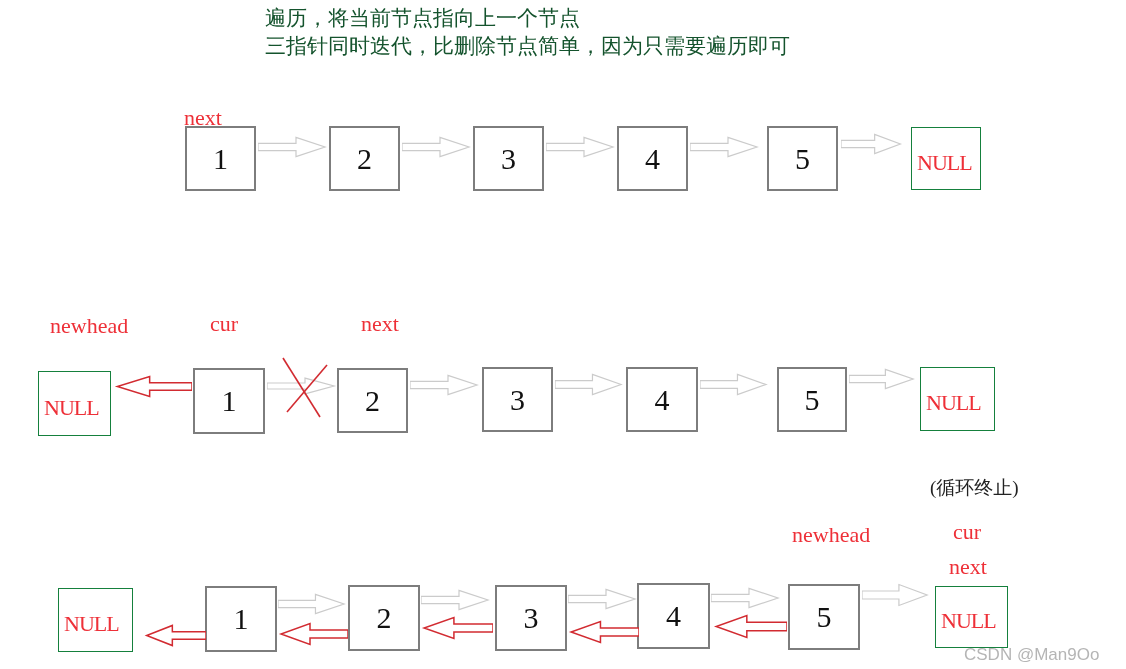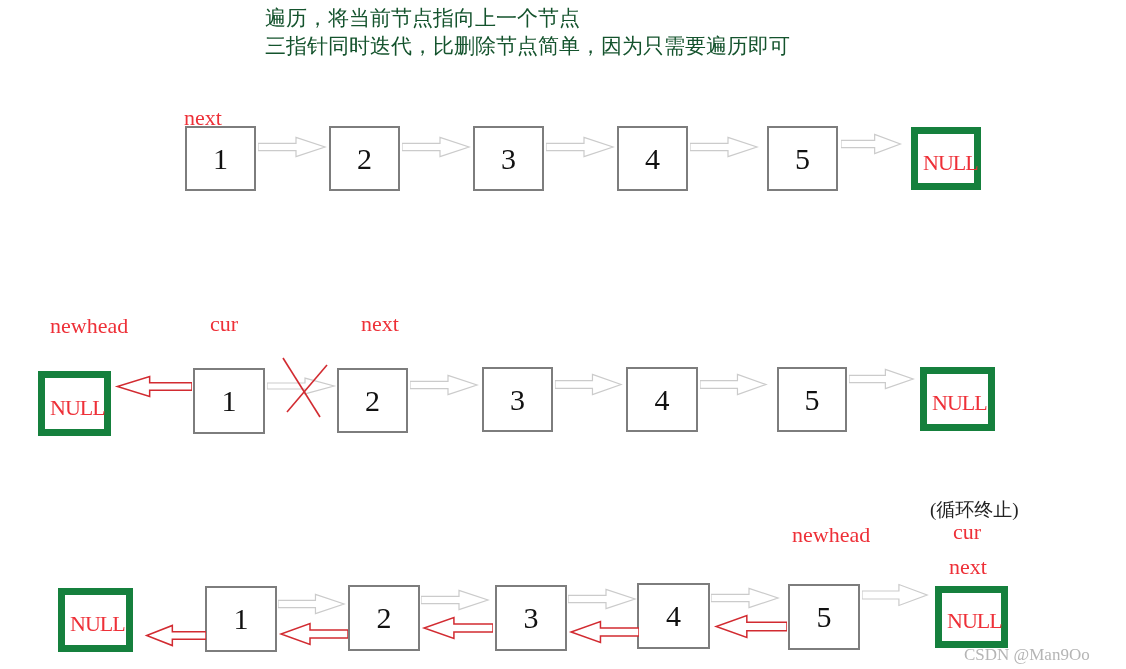--- a/index.html
+++ b/index.html
@@ -33,21 +33,21 @@
   .node{
     box-sizing:border-box;
     border:2px solid #7d7d7d;
     background:#ffffff;
     display:flex;align-items:center;justify-content:center;
     font-size:30px;color:#111111;
   }
   
   .nullbox{
     box-sizing:border-box;
-    border:7px solid #15803d;
+    border:1px solid #15803d;
     background:#ffffff;
     display:flex;align-items:center;justify-content:flex-start;
     padding:8px 0 0 5px;
     font-size:22px;color:#ee3038;
     letter-spacing:-1px;
   }
   .arrow-svg{display:block;}
   .arrow-gray polygon{fill:#ffffff;stroke:#cbcbcb;stroke-width:1.2;}
   .arrow-red polygon{fill:#ffffff;stroke:#d22b31;stroke-width:1.5;}
   .cross-red line{stroke:#d22b31;stroke-width:1.6;}
@@ -131,21 +131,21 @@
     </svg>
 
   <div class="abs node" style="left:777px;top:367px;width:70px;height:65px;">5</div>
 
   <svg class="abs arrow-svg arrow-gray" style="left:849px;top:368px;" width="67" height="22" viewBox="0 0 70 24" preserveAspectRatio="none">
       <polygon points="0,8 38,8 38,1.5 67,12 38,22.5 38,16 0,16" vector-effect="non-scaling-stroke"></polygon>
     </svg>
 
   <div class="abs nullbox" style="left:920px;top:367px;width:75px;height:64px;">NULL</div>
 
-  <div class="abs black-label" style="left:930px;top:497px;">(循环终止)</div>
+  <div class="abs black-label" style="left:930px;top:475px;">(循环终止)</div>
   <div class="abs red-label" style="left:792px;top:524px;">newhead</div>
   <div class="abs red-label" style="left:953px;top:521px;">cur</div>
   <div class="abs red-label" style="left:949px;top:556px;">next</div>
 
   <div class="abs nullbox" style="left:58px;top:588px;width:75px;height:64px;">NULL</div>
 
   <div class="abs node" style="left:205px;top:586px;width:72px;height:66px;">1</div>
   <div class="abs node" style="left:348px;top:585px;width:72px;height:66px;">2</div>
   <div class="abs node" style="left:495px;top:585px;width:72px;height:66px;">3</div>
   <div class="abs node" style="left:637px;top:583px;width:73px;height:66px;">4</div>
@@ -178,15 +178,15 @@
     </svg>
   <svg class="abs arrow-svg arrow-red" style="left:568px;top:620px;" width="71" height="24" viewBox="0 0 70 24" preserveAspectRatio="none">
       <polygon points="70,8 32,8 32,1.5 3,12 32,22.5 32,16 70,16" vector-effect="non-scaling-stroke"></polygon>
     </svg>
   <svg class="abs arrow-svg arrow-red" style="left:713px;top:614px;" width="74" height="25" viewBox="0 0 70 24" preserveAspectRatio="none">
       <polygon points="70,8 32,8 32,1.5 3,12 32,22.5 32,16 70,16" vector-effect="non-scaling-stroke"></polygon>
     </svg>
 
   <div class="abs nullbox" style="left:935px;top:586px;width:73px;height:62px;">NULL</div>
 
-  <div class="abs watermark" style="left:964px;top:645px;font-family:Liberation Serif, serif;">CSDN @Man9Oo</div>
+  <div class="abs watermark" style="left:964px;top:645px;">CSDN @Man9Oo</div>
 
 </div>
 
 </body></html>

